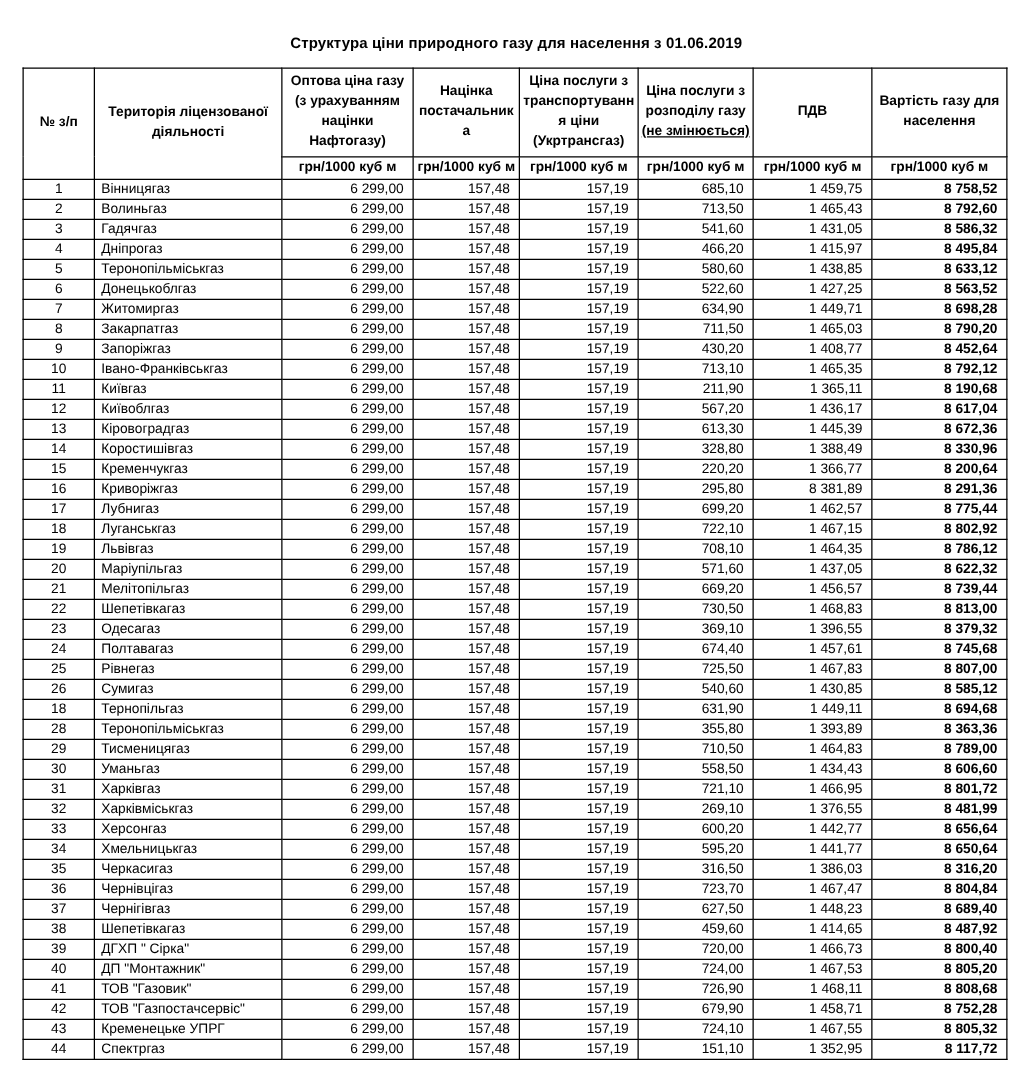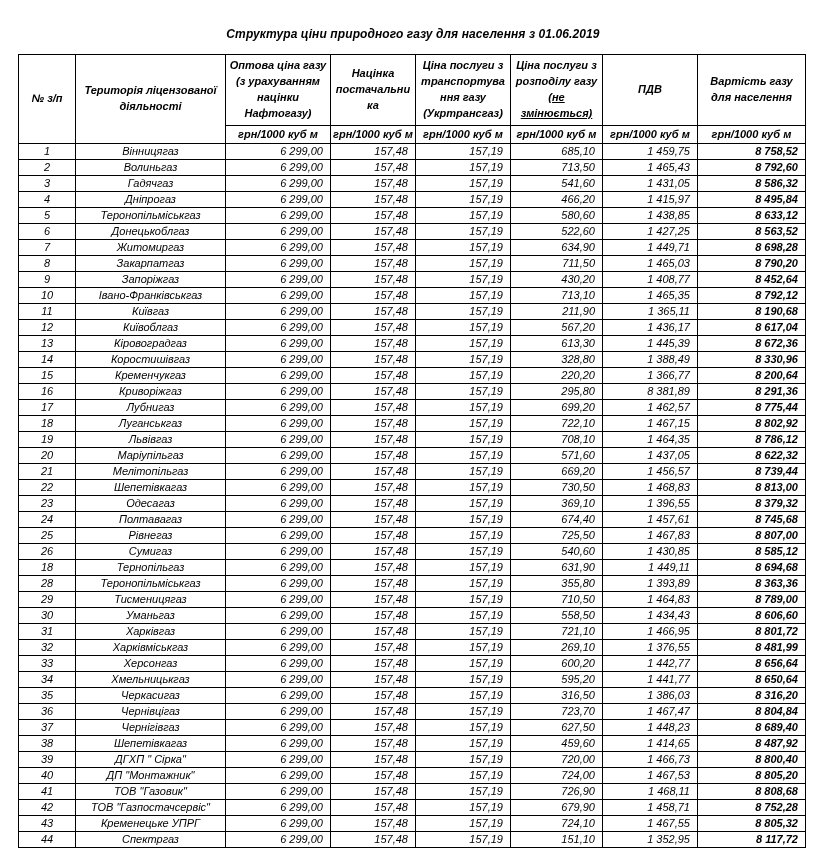--- a/index.html
+++ b/index.html
@@ -10,21 +10,20 @@
     height: 861px;
     font-family: "Liberation Sans", "DejaVu Sans", sans-serif;
     color: #000;
     -webkit-font-smoothing: antialiased;
   }
   .page {
     position: relative;
     width: 826px;
     height: 861px;
     overflow: hidden;
-    font-style: italic;
   }
   .title {
     padding-top: 27px;
     text-align: center;
     font-weight: bold;
     font-size: 12px;
     letter-spacing: 0.1px;
   }
   table.gas {
     border-collapse: collapse;
@@ -58,21 +57,21 @@
     text-align: center;
   }
   tbody td {
     font-size: 11px;
     height: 15px;
     line-height: 15px;
     padding: 0 5px;
     white-space: nowrap;
   }
   td.c-num  { text-align: center; padding: 0 2px; }
-  td.c-name { text-align: center;  padding-left: 5px; }
+  td.c-name { text-align: left;  padding-left: 5px; }
   td.c-val  { text-align: right; padding-right: 7px; }
   td.c-total { font-weight: bold; }
 </style>
 </head>
 <body>
 
 <div class="page">
 
   <div class="title">Структура ціни природного газу для населення з 01.06.2019</div>
 
@@ -86,21 +85,21 @@
       <col style="width:92px">
       <col style="width:95px">
       <col style="width:108px">
     </colgroup>
     <thead>
       <tr class="head-main">
         <th rowspan="2">№ з/п</th>
         <th rowspan="2">Територія ліцензованої діяльності</th>
         <th>Оптова ціна газу (з урахуванням націнки Нафтогазу)</th>
         <th>Націнка постачальника</th>
-        <th>Ціна послуги з транспортування газу (Укртрансгаз)</th>
+        <th>Ціна послуги з транспортування ціни (Укртрансгаз)</th>
         <th>
           <span>Ціна послуги з розподілу газу</span>
           <span class="hdr-note">(не змінюється)</span>
         </th>
         <th>ПДВ</th>
         <th>Вартість газу для населення</th>
       </tr>
       <tr class="unit-row">
         <th>грн/1000 куб м</th>
         <th>грн/1000 куб м</th>

